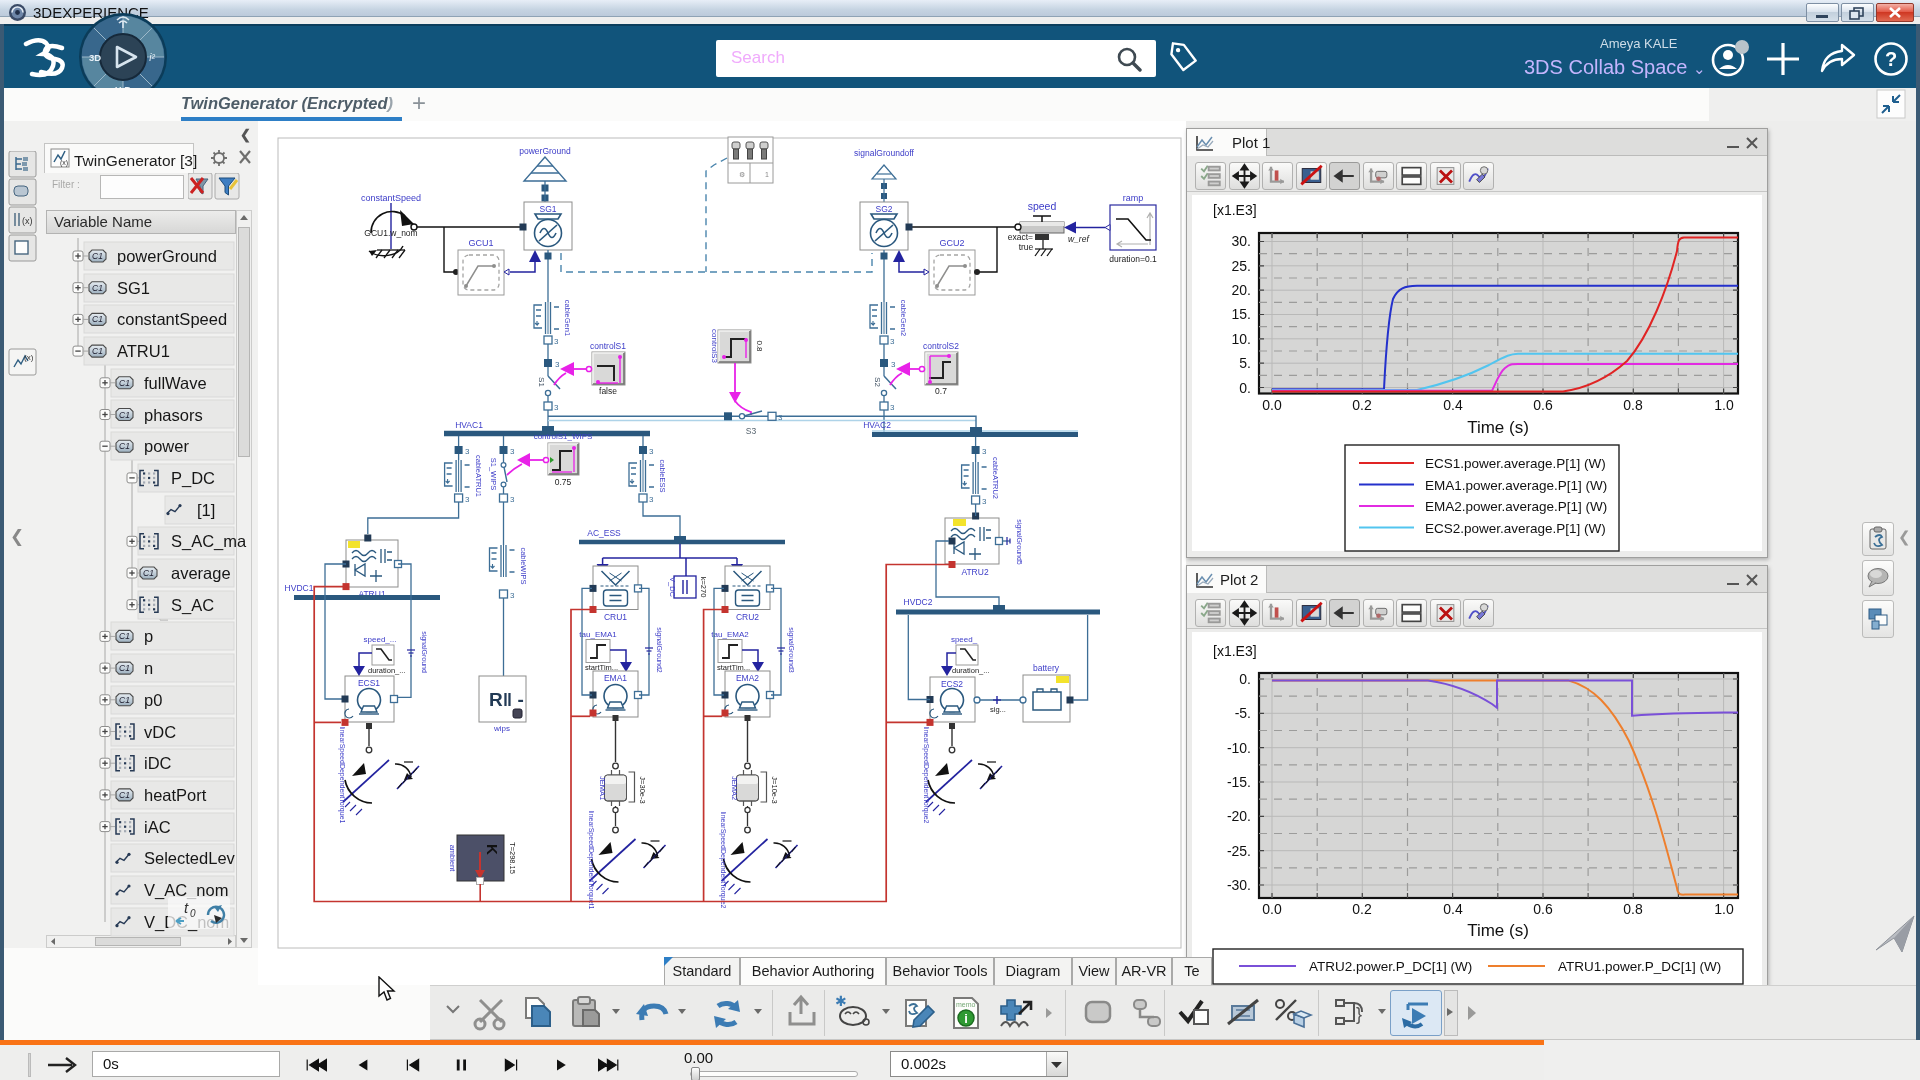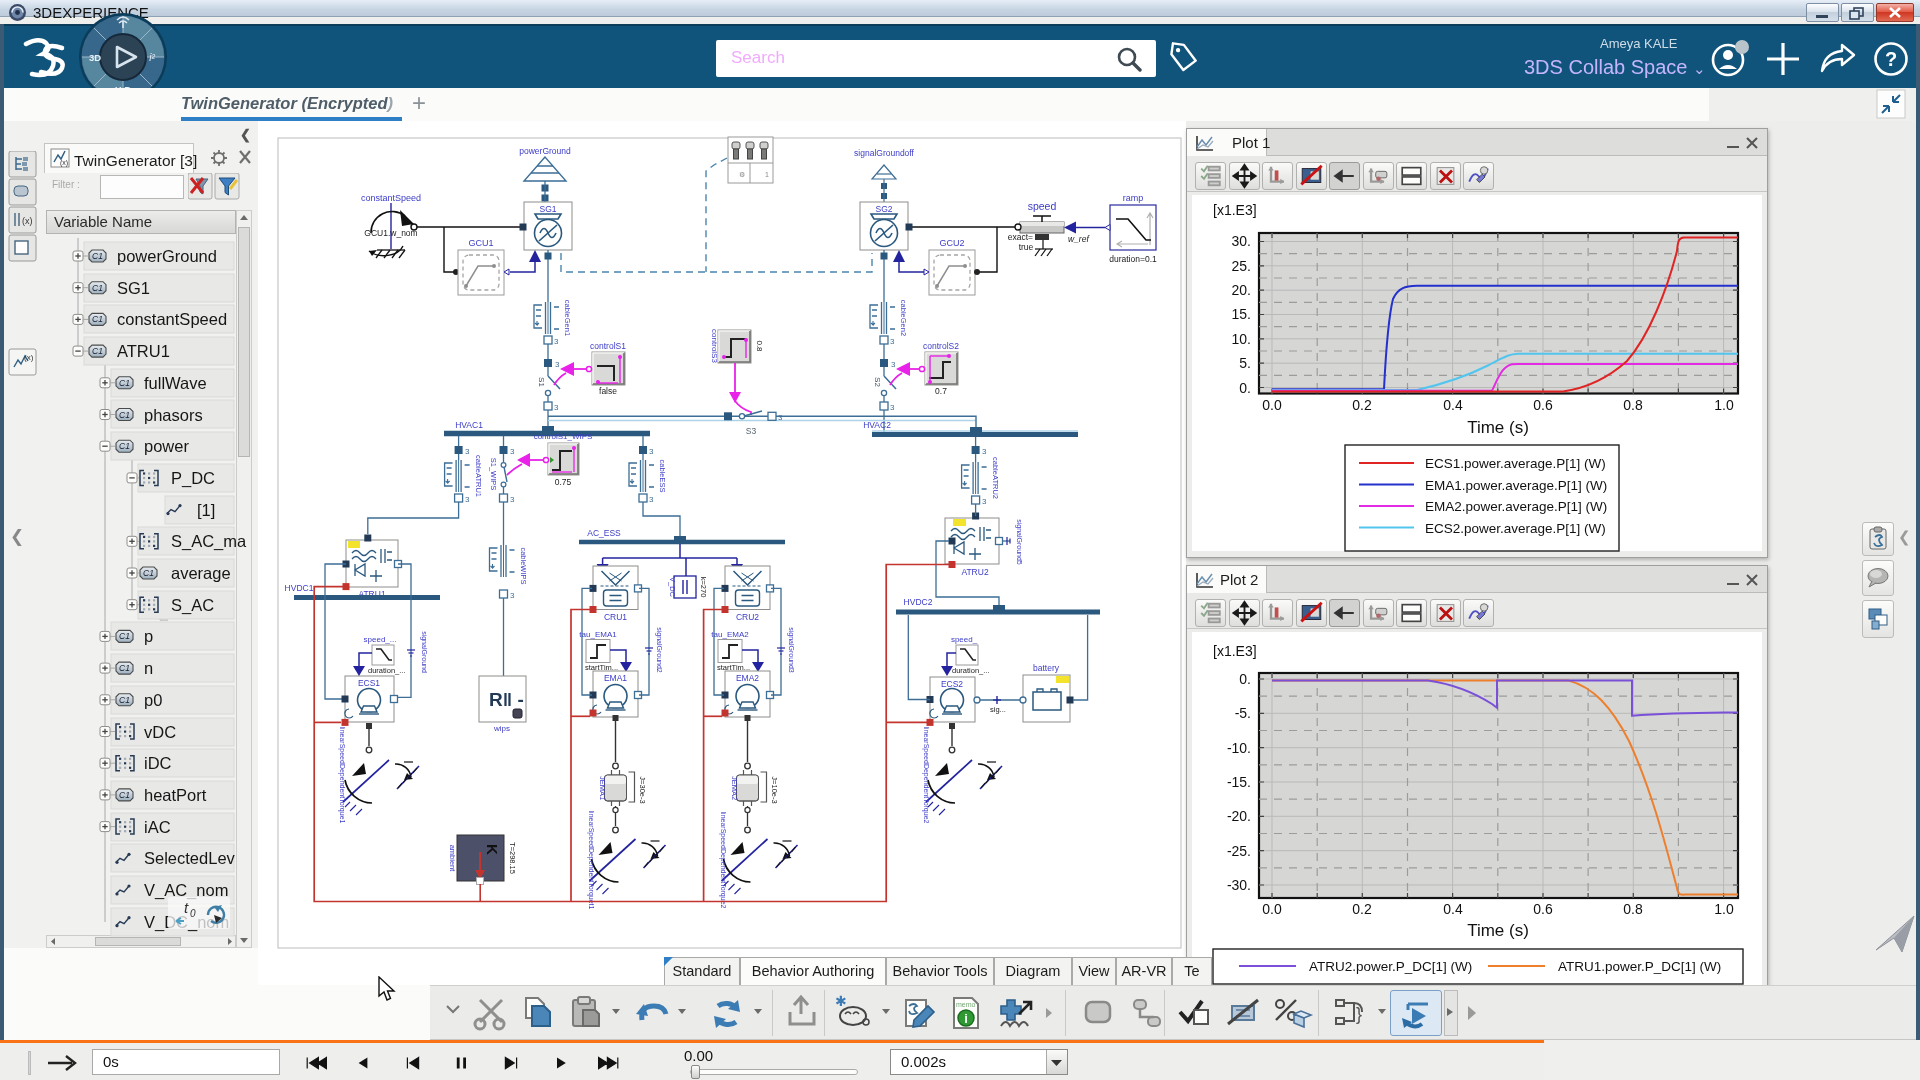--- a/index.html
+++ b/index.html
@@ -13,21 +13,21 @@
 #btnclose { background:linear-gradient(#f3b0a6,#e35c4a 45%,#cf3823 50%,#e06a52); border-color:#93392c; }
 #header { position:absolute; left:0; top:24px; width:1920px; height:64px; background:#11547b; border-top:2px solid #0c3e5c;}
 #tabrow { position:absolute; left:0; top:88px; width:1709px; height:33px; background:#fbfbfa; }
 #leftpanel { position:absolute; left:0; top:121px; width:258px; height:827px; background:#f1f1f0; }
 #belowpanel { position:absolute; left:0; top:948px; width:430px; height:92px; background:#fbfbfa; }
 #canvasbg { position:absolute; left:258px; top:121px; width:928px; height:864px; background:#ffffff; }
 #rightbg { position:absolute; left:1186px; top:121px; width:734px; height:919px; background:#ededec; }
 .plotwin { position:absolute; background:#ececeb; border:1px solid #9f9f9e; box-shadow:1px 2px 4px rgba(0,0,0,0.25); }
 #bottomtabs { position:absolute; left:600px; top:957px; width:586px; height:28px; }
 #toolbar { position:absolute; left:430px; top:985px; width:1490px; height:55px; background:#ebebea; border-top:1px solid #cfcfce; border-bottom:1px solid #c6c6c5;}
-#playbar { position:absolute; left:0; top:1040px; width:1544px; height:40px; background:#eeeeed; border-top:3px solid #f97316; }
+#playbar { position:absolute; left:0; top:1040px; width:1544px; height:40px; background:#eeeeed; border-top:5px solid #f97316; }
 .tab { position:absolute; top:0; height:28px; border:1px solid #a9a9a8; border-bottom:none; background:#e9e9e8;
   font-size:14.5px; color:#1c1c1c; text-align:center; line-height:27px; }
 svg { display:block; }
 </style>
 </head>
 <body>
 
 <div id="titlebar">
   <svg class="abs" style="left:8px;top:3px" width="19" height="19" viewBox="0 0 19 19">
     <circle cx="9.5" cy="9.5" r="8.5" fill="#3a4a66"></circle>

